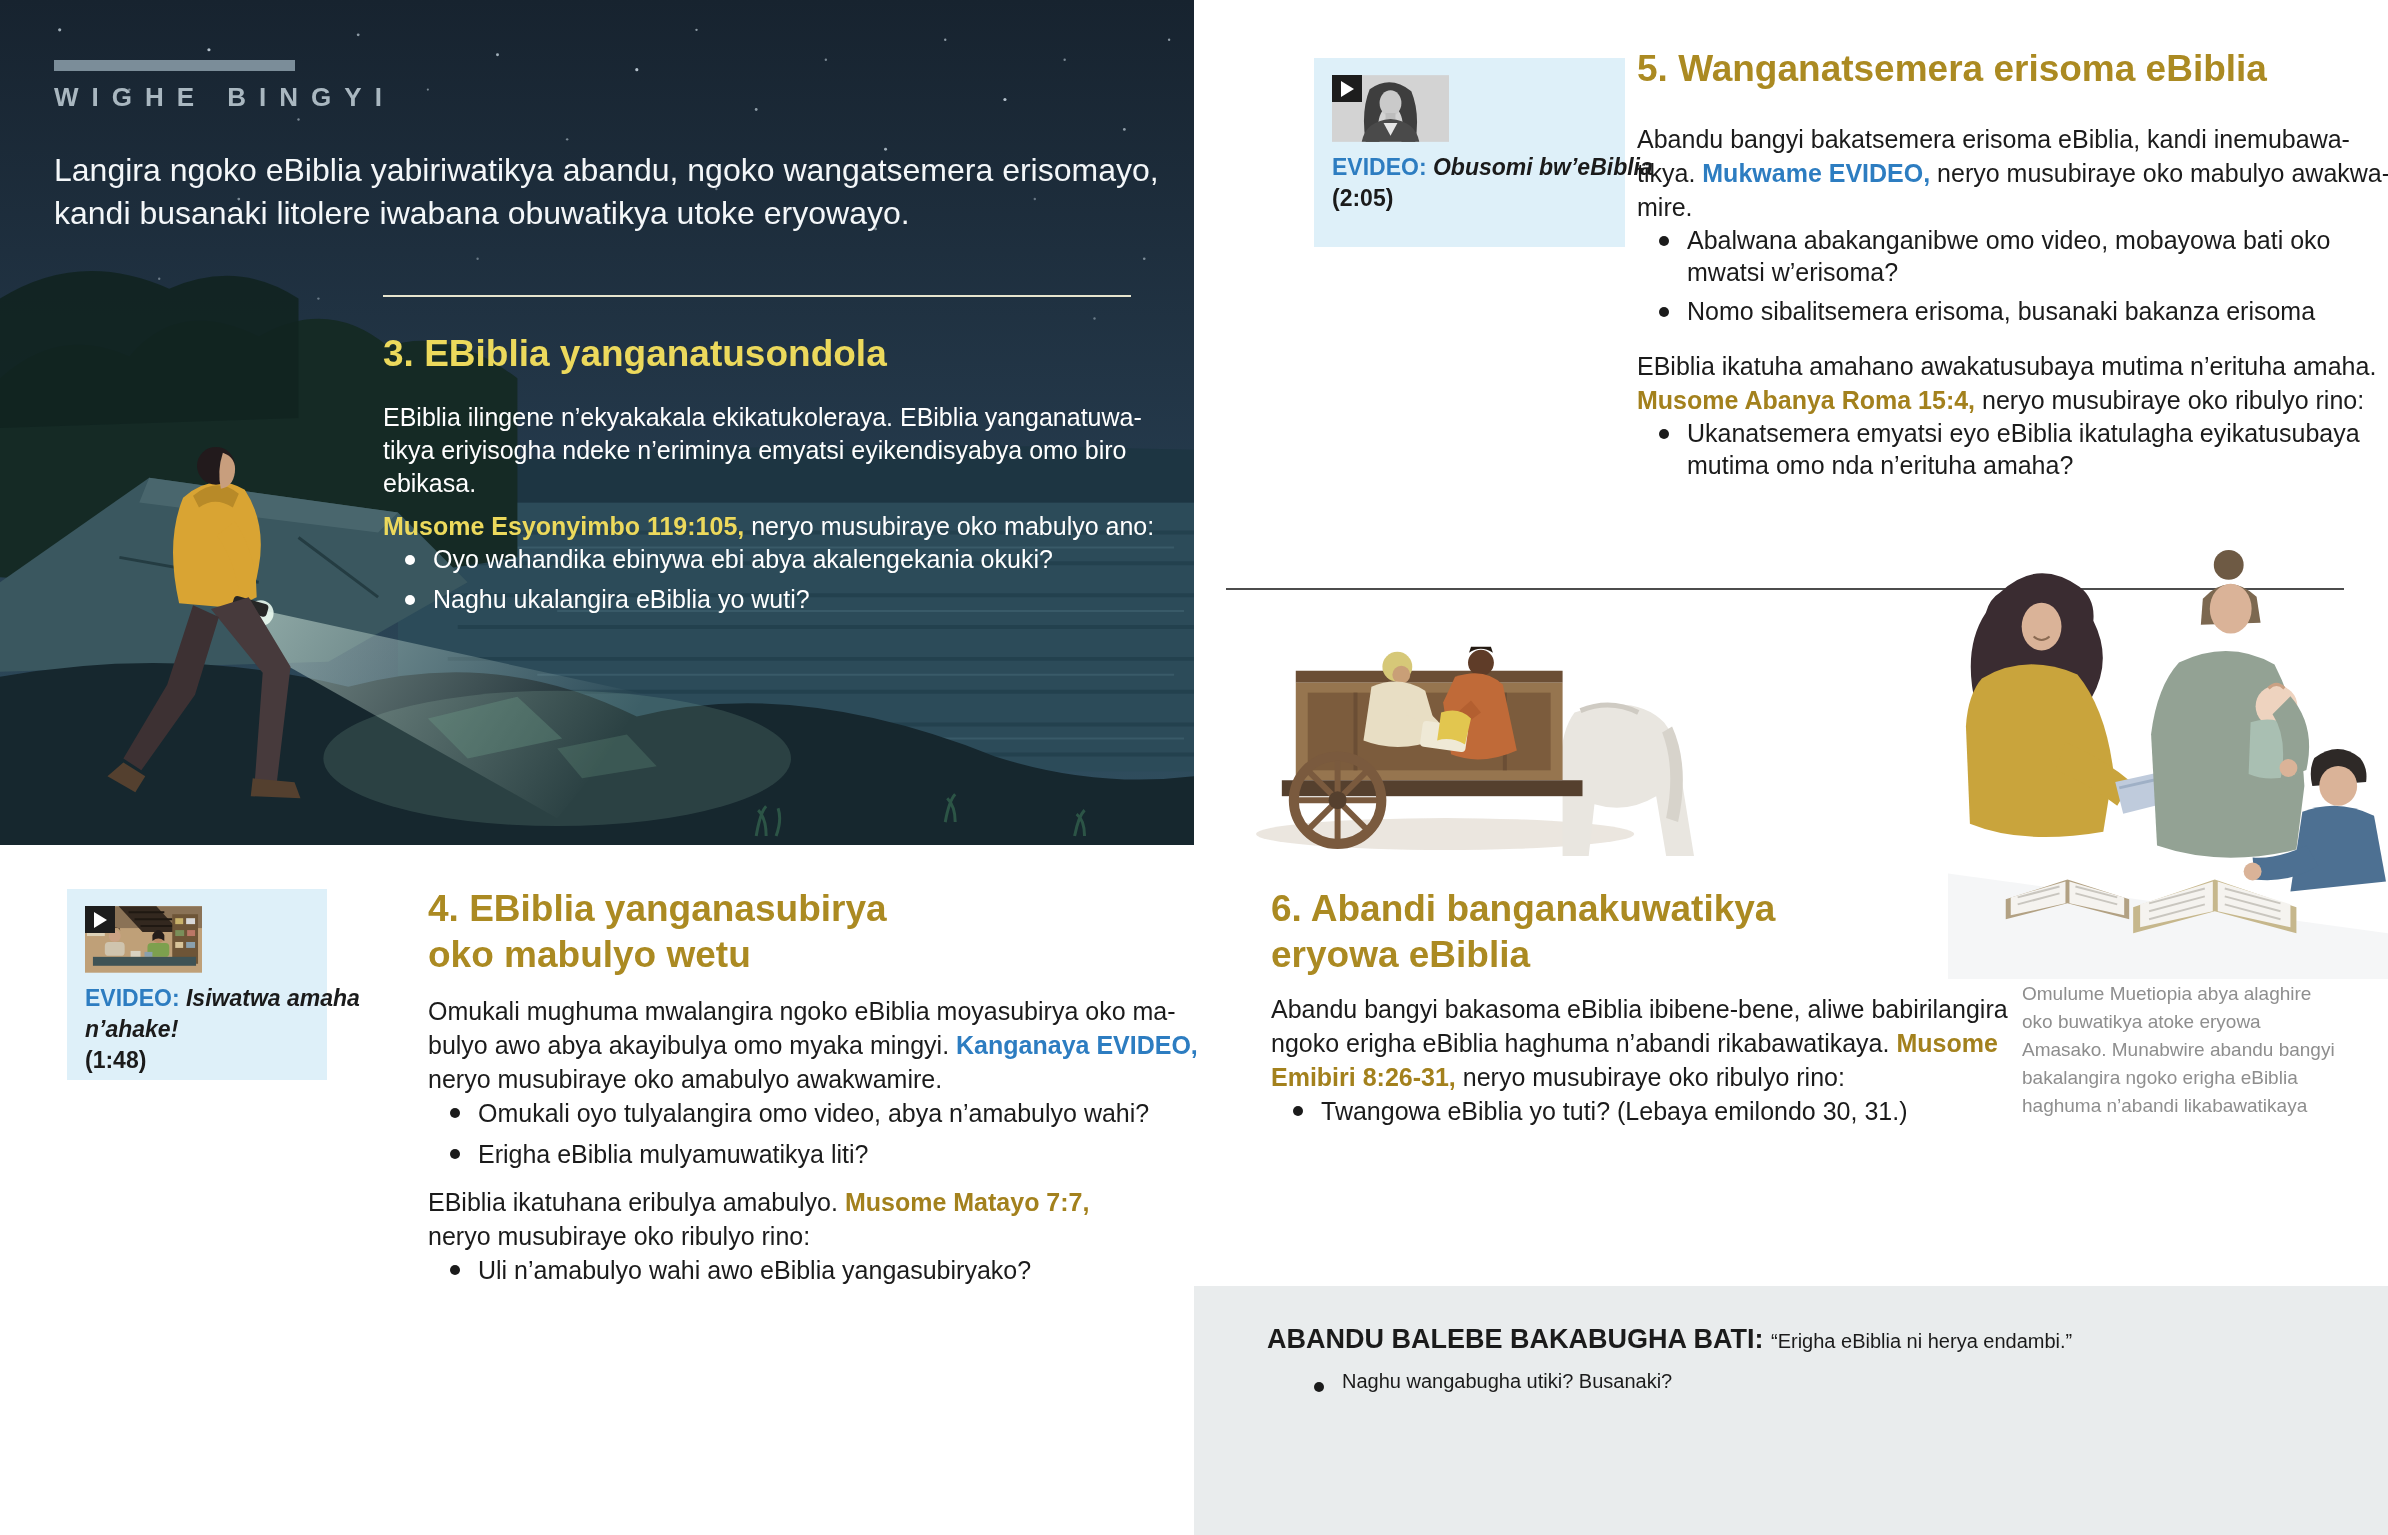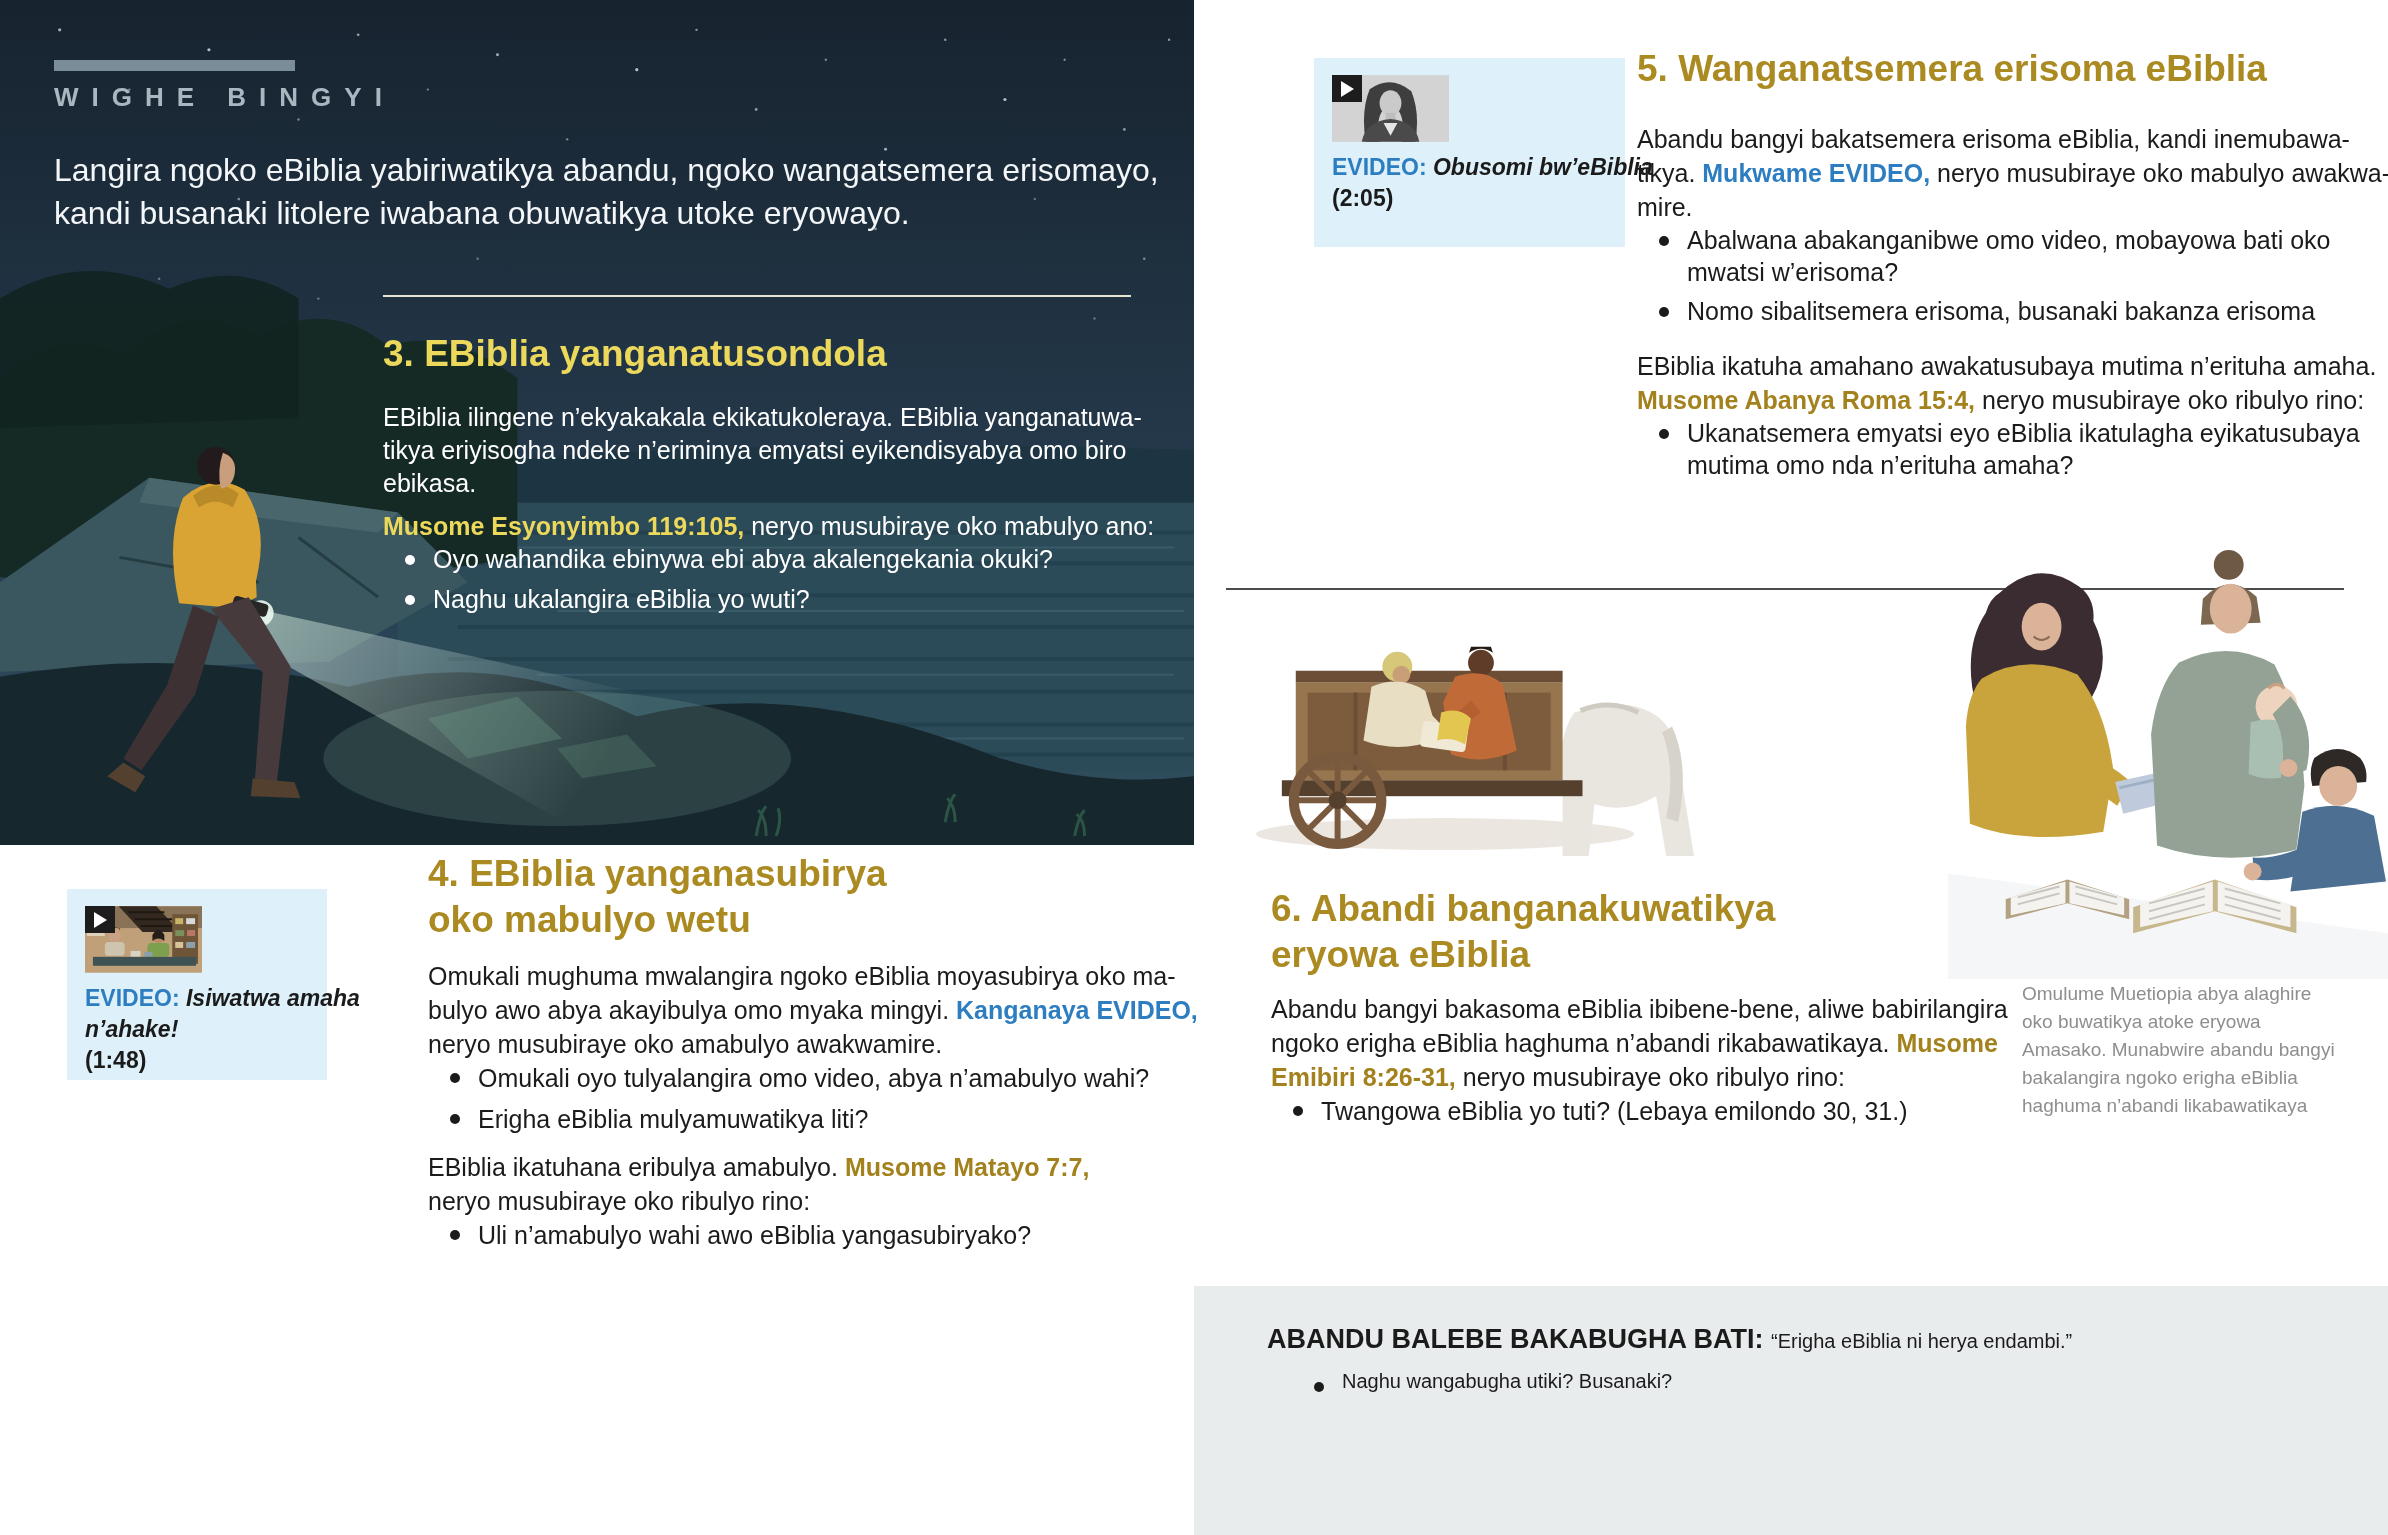--- a/index.html
+++ b/index.html
@@ -44,21 +44,21 @@
   .thumb{position:absolute;left:18px;top:17px;width:117px;height:67px;cursor:pointer;}
   .thumb svg{width:100%;height:100%;display:block;}
   .play{position:absolute;left:0;top:0;width:30px;height:27px;background:#1d1d1d;}
   .play::after{content:"";position:absolute;left:9px;top:6px;border-left:13px solid #fff;
                border-top:8px solid transparent;border-bottom:8px solid transparent;}
   .vcap{position:absolute;left:18px;top:94px;font-size:23px;line-height:31px;font-weight:bold;color:#1b1b1b;}
   .vlabel{color:#2d7dc1;font-style:normal;}
   .vtitle{font-style:italic;}
 
   
-  .col-4{position:absolute;left:428px;top:851px;width:711px;}
+  .col-4{position:absolute;left:428px;top:886px;width:711px;}
   .col-5{position:absolute;left:1637px;top:46px;width:706px;}
   .col-6{position:absolute;left:1271px;top:886px;width:697px;}
 
   
   .rule-right{position:absolute;left:1226px;top:588px;width:1118px;height:2px;background:#4c4c4c;}
   .illus-chariot{position:absolute;left:1246px;top:595px;width:450px;height:261px;}
   .illus-family{position:absolute;left:1948px;top:545px;width:440px;height:434px;}
   .caption{position:absolute;left:2022px;top:980px;width:348px;font-size:19px;line-height:28px;color:#8e8e8e;}
 
   

